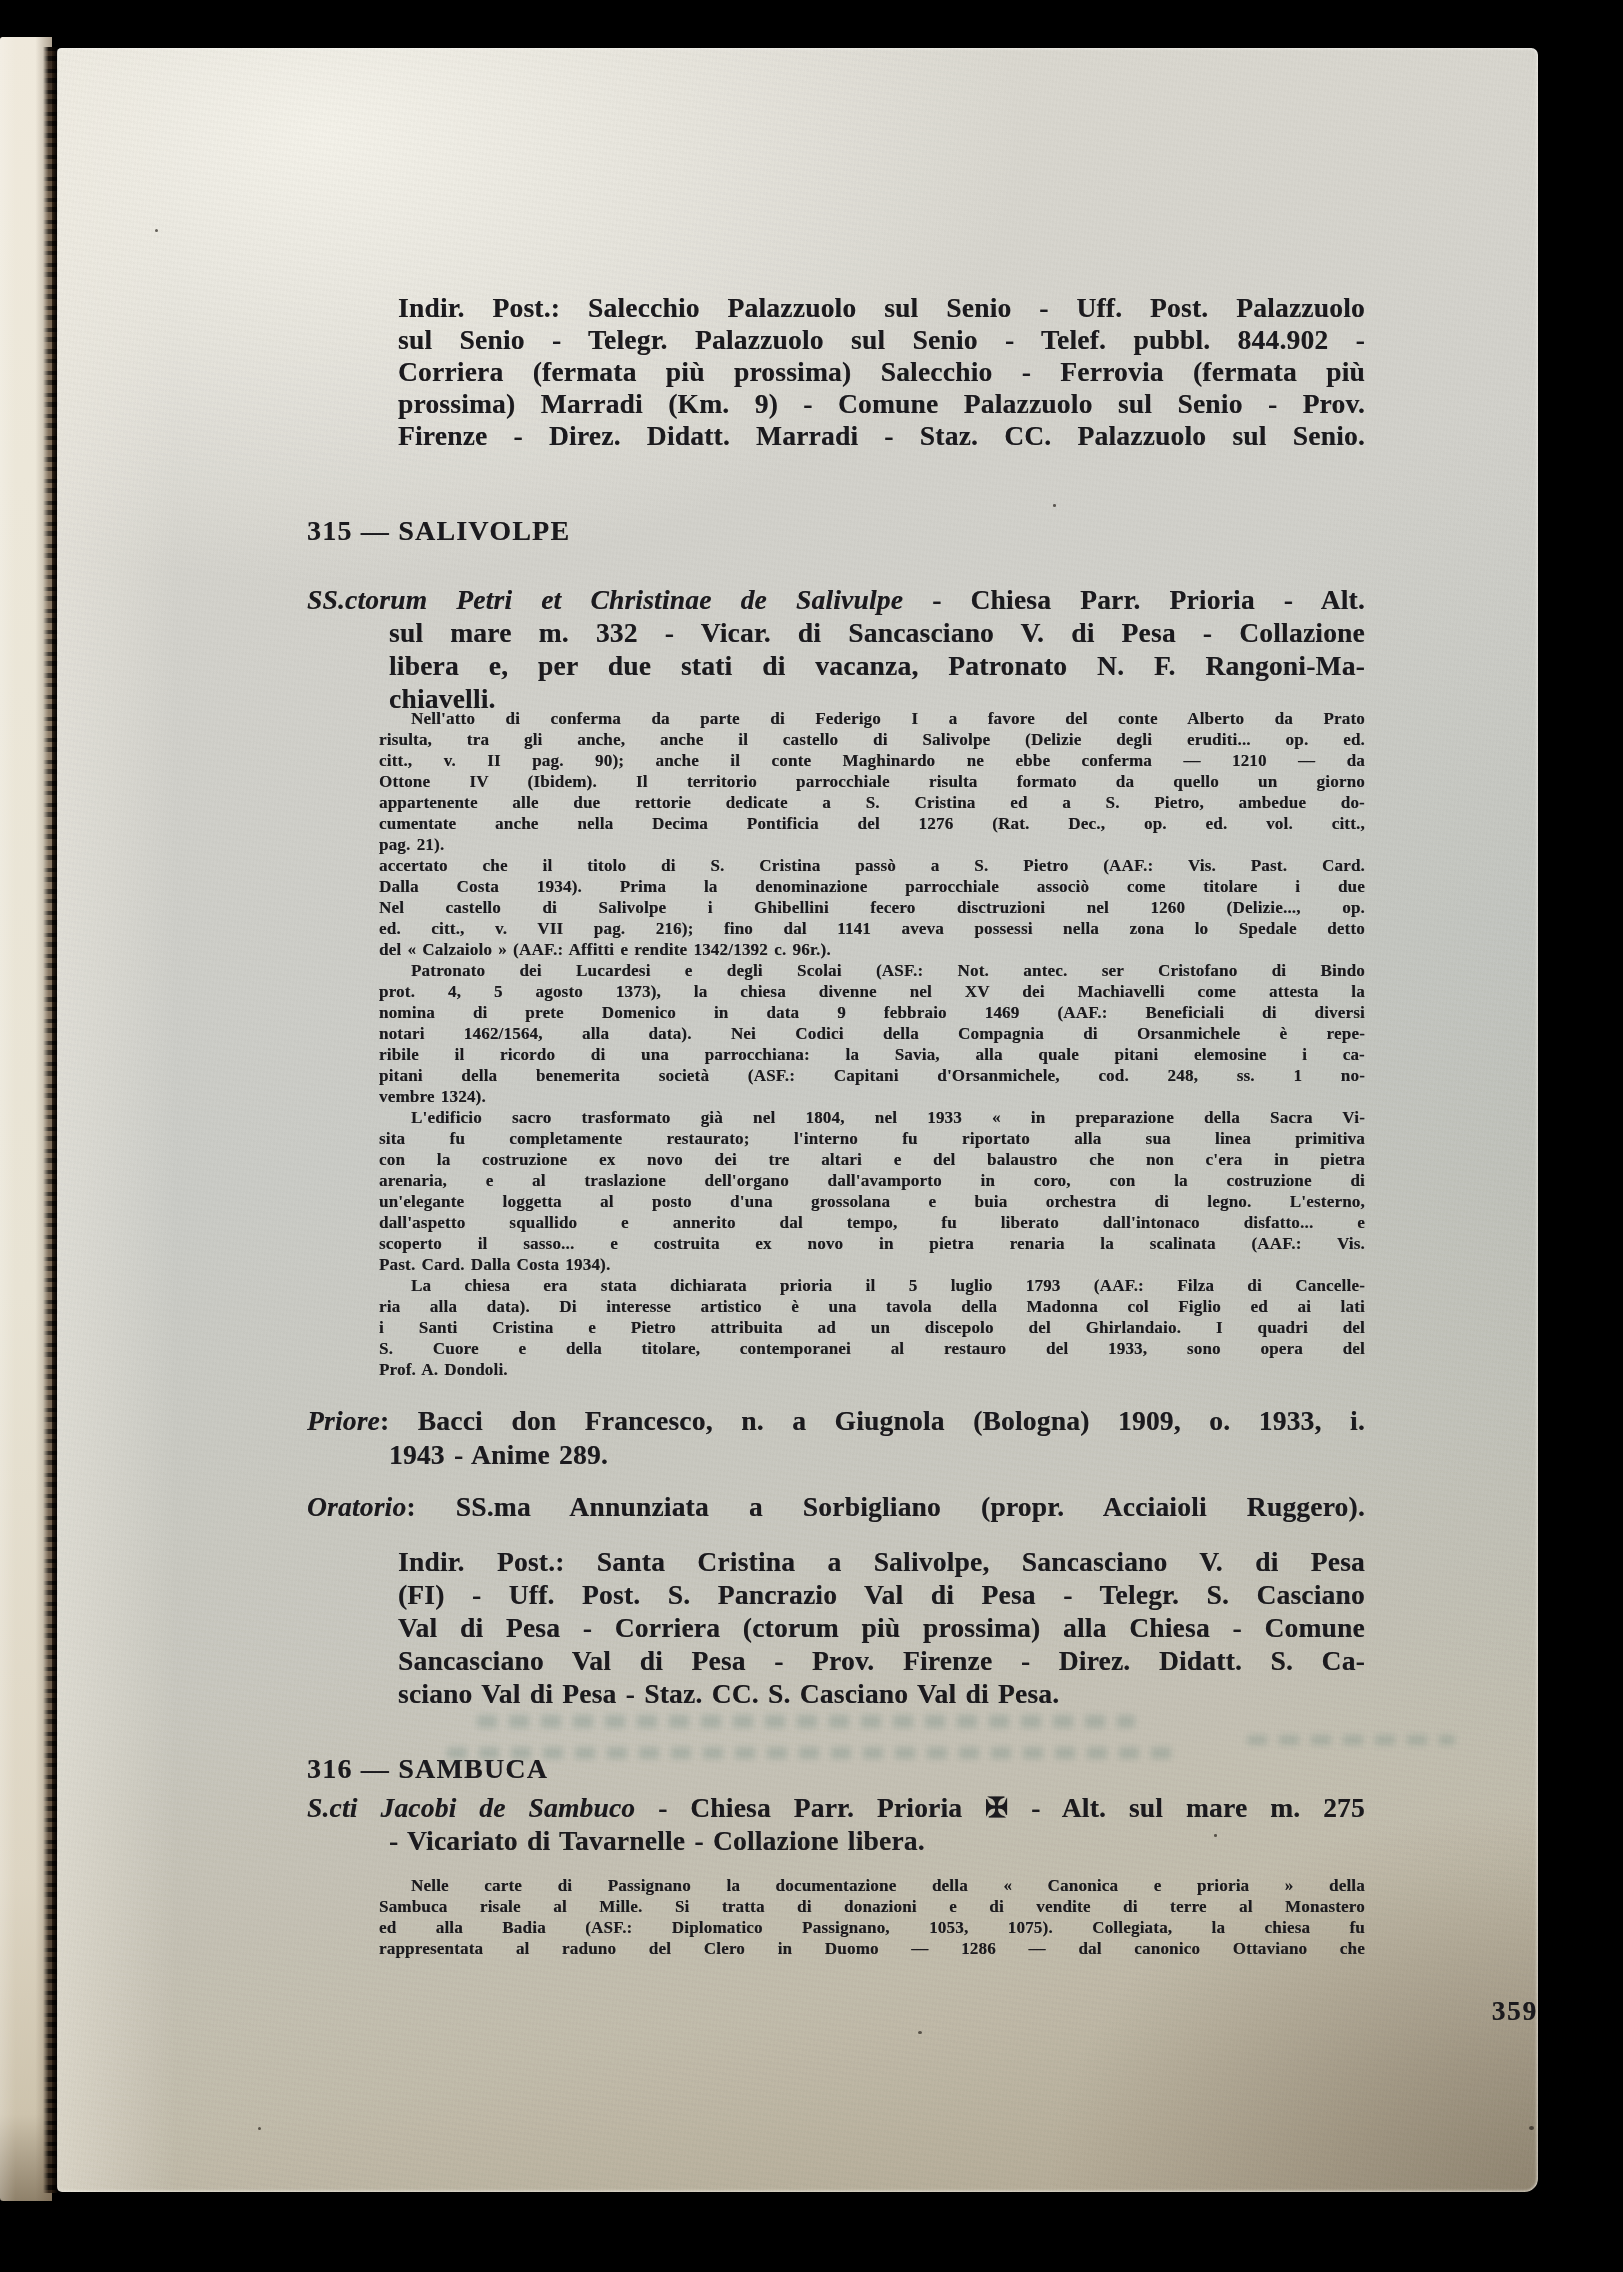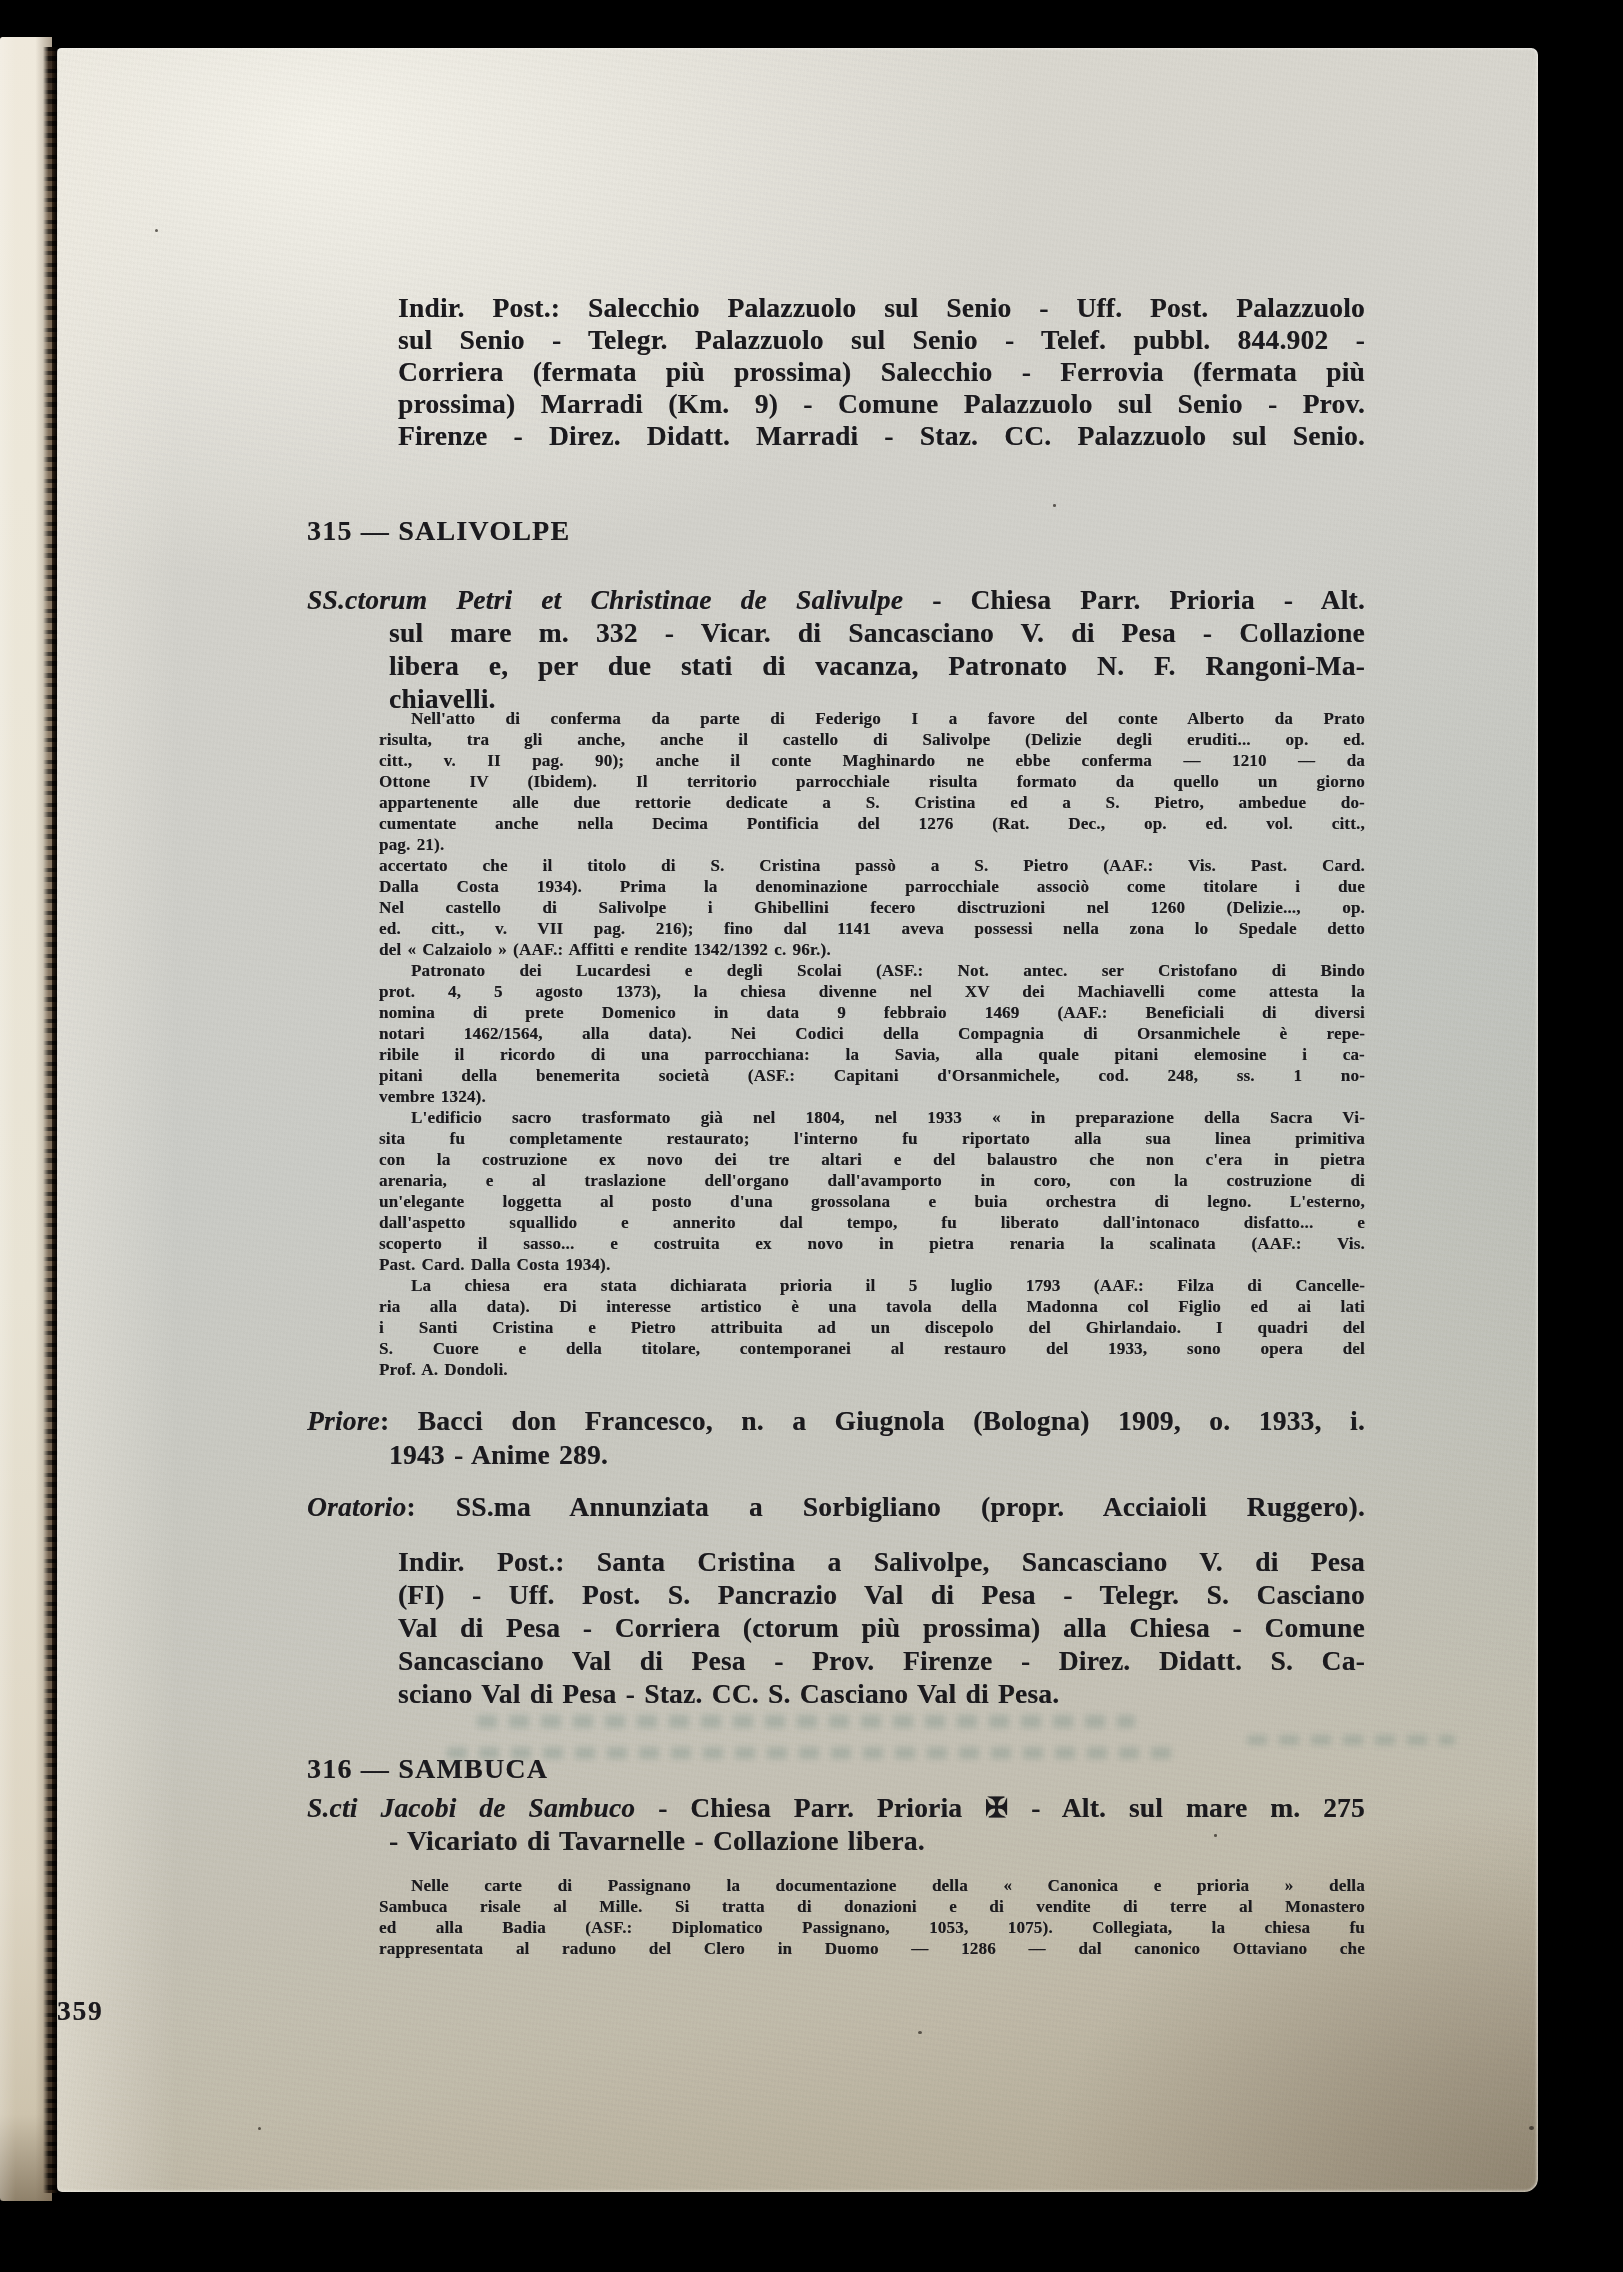--- a/index.html
+++ b/index.html
@@ -64,21 +64,21 @@
   .b-title1{left:332px;top:507px;width:976px;line-height:33px;margin-top:28px;}
   .small{font-size:17px;font-weight:700;letter-spacing:0.1px;}
   .small .tl{word-spacing:1.7px;}
   .b-notes1{left:322px;top:660px;width:986px;line-height:21px;}
   .b-priore{left:332px;top:1356px;width:976px;line-height:34px;}
   .b-oratorio{left:332px;top:1442px;width:976px;line-height:33px;}
   .b-addr2{left:341px;top:1497px;width:967px;line-height:33px;}
   .b-h316{top:1705px;}
   .b-title2{left:332px;top:1743px;width:976px;line-height:33px;}
   .b-notes2{left:322px;top:1827px;width:986px;line-height:21px;}
-  .pagenum{position:absolute;top:1947px;left:0;width:100%;text-align:left;
+  .pagenum{position:absolute;top:1947px;left:0;width:100%;text-align:right;
            font-size:27.5px;font-weight:700;letter-spacing:1.7px;
            text-shadow:0.2px 0.3px 0.6px rgba(30,28,26,.5);}
   
   .ghost{position:absolute;filter:blur(3.3px);opacity:.45;border-radius:3.3px;
          background:repeating-linear-gradient(90deg, rgba(96,126,118,.6) 0 20px, rgba(96,126,118,0) 20px 32px);}
   .g1{left:420px;top:1667px;width:658px;height:12.5px;}
   .g2{left:390px;top:1699px;width:733px;height:11.7px;}
   .g3{left:1190px;top:1687px;width:208px;height:10px;}
   .speck{position:absolute;background:#2a241e;border-radius:50%;opacity:.7;}
   .s1{left:861px;top:1983px;width:4.2px;height:3.3px;}

